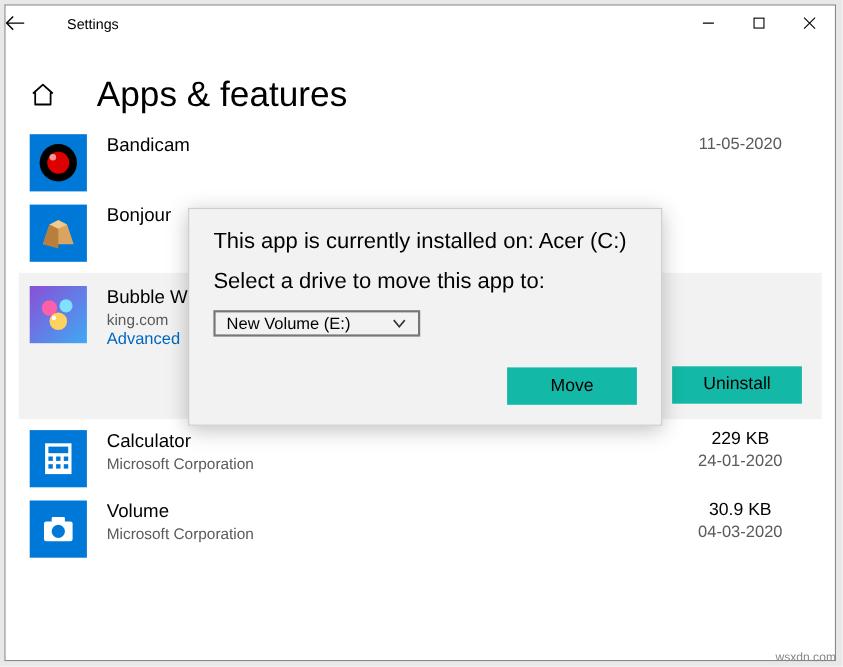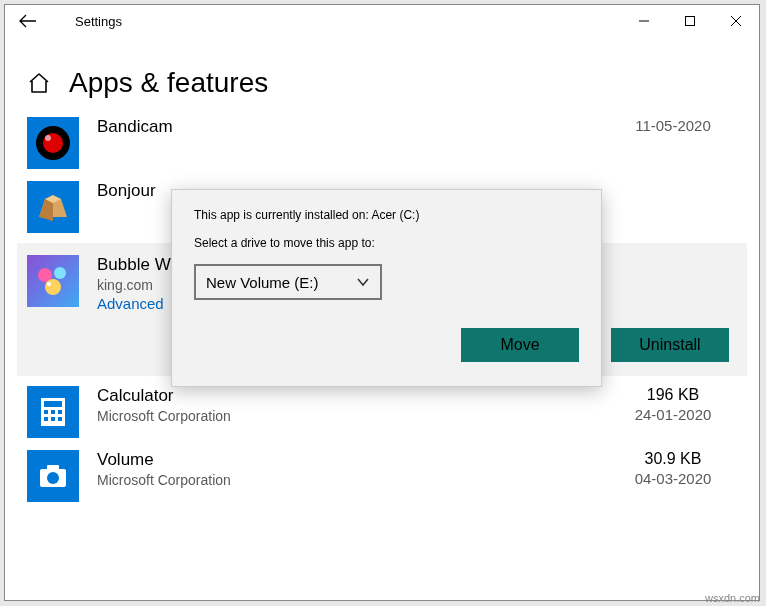--- a/index.html
+++ b/index.html
@@ -15,58 +15,57 @@
   position: absolute;
   left: 4px; top: 4px;
   width: 756px; height: 597px;
   background: #fff;
   border: 1px solid #888;
 }
 .titlebar {
   height: 32px;
   display: flex;
   align-items: center;
-  padding-left: 14px;
 }
 .back-arrow { width: 28px; font-size: 16px; }
 .title { font-size: 13px; padding-left: 28px; }
 .win-controls { margin-left: auto; display: flex; }
 .win-btn { width: 46px; height: 32px; display:flex; align-items:center; justify-content:center; font-size: 13px; font-family: sans-serif;}
 .content { padding: 10px 22px 0 22px; }
 .heading-row { display:flex; align-items:center; gap: 18px; margin: 20px 0 12px 0; }
 .home-icon { width: 24px; height: 24px; }
-.page-title { font-size: 28px; font-weight: 400; }
+.page-title { font-size: 32px; font-weight: 400; margin-left: 19px; }
 .app-list { display:flex; flex-direction:column; }
 .app-row { display:flex; align-items:flex-start; padding: 6px 0; gap: 18px; }
 .app-row.expanded { background:#f2f2f2; padding: 12px 0 14px 0; margin: 4px -10px; padding-left:10px; padding-right:10px;}
 .app-icon { width: 52px; height: 52px; background:#0078d7; display:flex; align-items:center; justify-content:center; flex-shrink:0; }
 .app-info { flex: 1; display:flex; flex-direction:column; gap: 2px; }
 .app-name { font-size: 17px; color:#000; }
 .app-pub { font-size: 14px; color:#5a5a5a; }
 .app-adv { font-size: 15px; color:#0067c0; }
 .app-meta { text-align:center; display:flex; flex-direction:column; gap:2px; padding-right:8px; min-width:120px;}
 .meta-size { font-size: 16px; }
 .meta-date { font-size: 15px; color:#5a5a5a; }
 .row-actions { display:flex; gap: 20px; margin-top: 14px; justify-content:flex-end; padding-right: 8px;}
-.btn { background:#0f766e; border:none; padding: 8px 0; font-size: 16px; width: 118px; text-align:center; cursor:pointer; font-family:inherit;}
+.btn { background:#14b8a6; border:none; padding: 8px 0; font-size: 16px; width: 118px; text-align:center; cursor:pointer; font-family:inherit;}
 
 
 .popup {
   position: absolute;
   left: 166px; top: 184px;
   width: 431px; height: 198px;
   background:#f2f2f2;
   border: 1px solid #ccc;
   box-shadow: 0 4px 18px rgba(0,0,0,.25);
   padding: 18px 22px;
 }
-.popup-line { font-size: 12px; margin-bottom: 14px; }
+.popup-line { font-size: 20px; margin-bottom: 14px; }
 .select {
   border: 2px solid #777;
-  width: 188px; height: 36px;
+  width: 188px; height: 24px;
   display:flex; align-items:center; padding: 0 10px;
   font-size: 15px; justify-content:space-between;
   cursor:pointer;
 }
 .popup-actions { display:flex; justify-content:flex-end; margin-top: 28px; }
 .footer-mark { position:absolute; right: 6px; bottom: 2px; font-size: 11px; color:#888;margin-left:44px;}
 
 svg { display:block; }
 </style>
 </head>
@@ -176,21 +175,21 @@
                 <rect x="18" y="25" width="4" height="4"></rect>
                 <rect x="25" y="25" width="4" height="4"></rect>
               </g>
             </svg>
         </div>
         <div class="app-info">
           <span class="app-name">Calculator</span>
           <span class="app-pub">Microsoft Corporation</span>
         </div>
         <div class="app-meta">
-          <span class="meta-size">196 KB</span>
+          <span class="meta-size">229 KB</span>
           <span class="meta-date">24-01-2020</span>
         </div>
       </div>
 
       <div class="app-row">
         <div class="app-icon">
           <svg width="40" height="40" viewBox="0 0 40 40">
               <rect width="40" height="40" fill="#0078d7"></rect>
               <rect x="7" y="13" width="26" height="18" rx="2" fill="#fff"></rect>
               <rect x="14" y="9" width="12" height="6" rx="1" fill="#fff"></rect>

